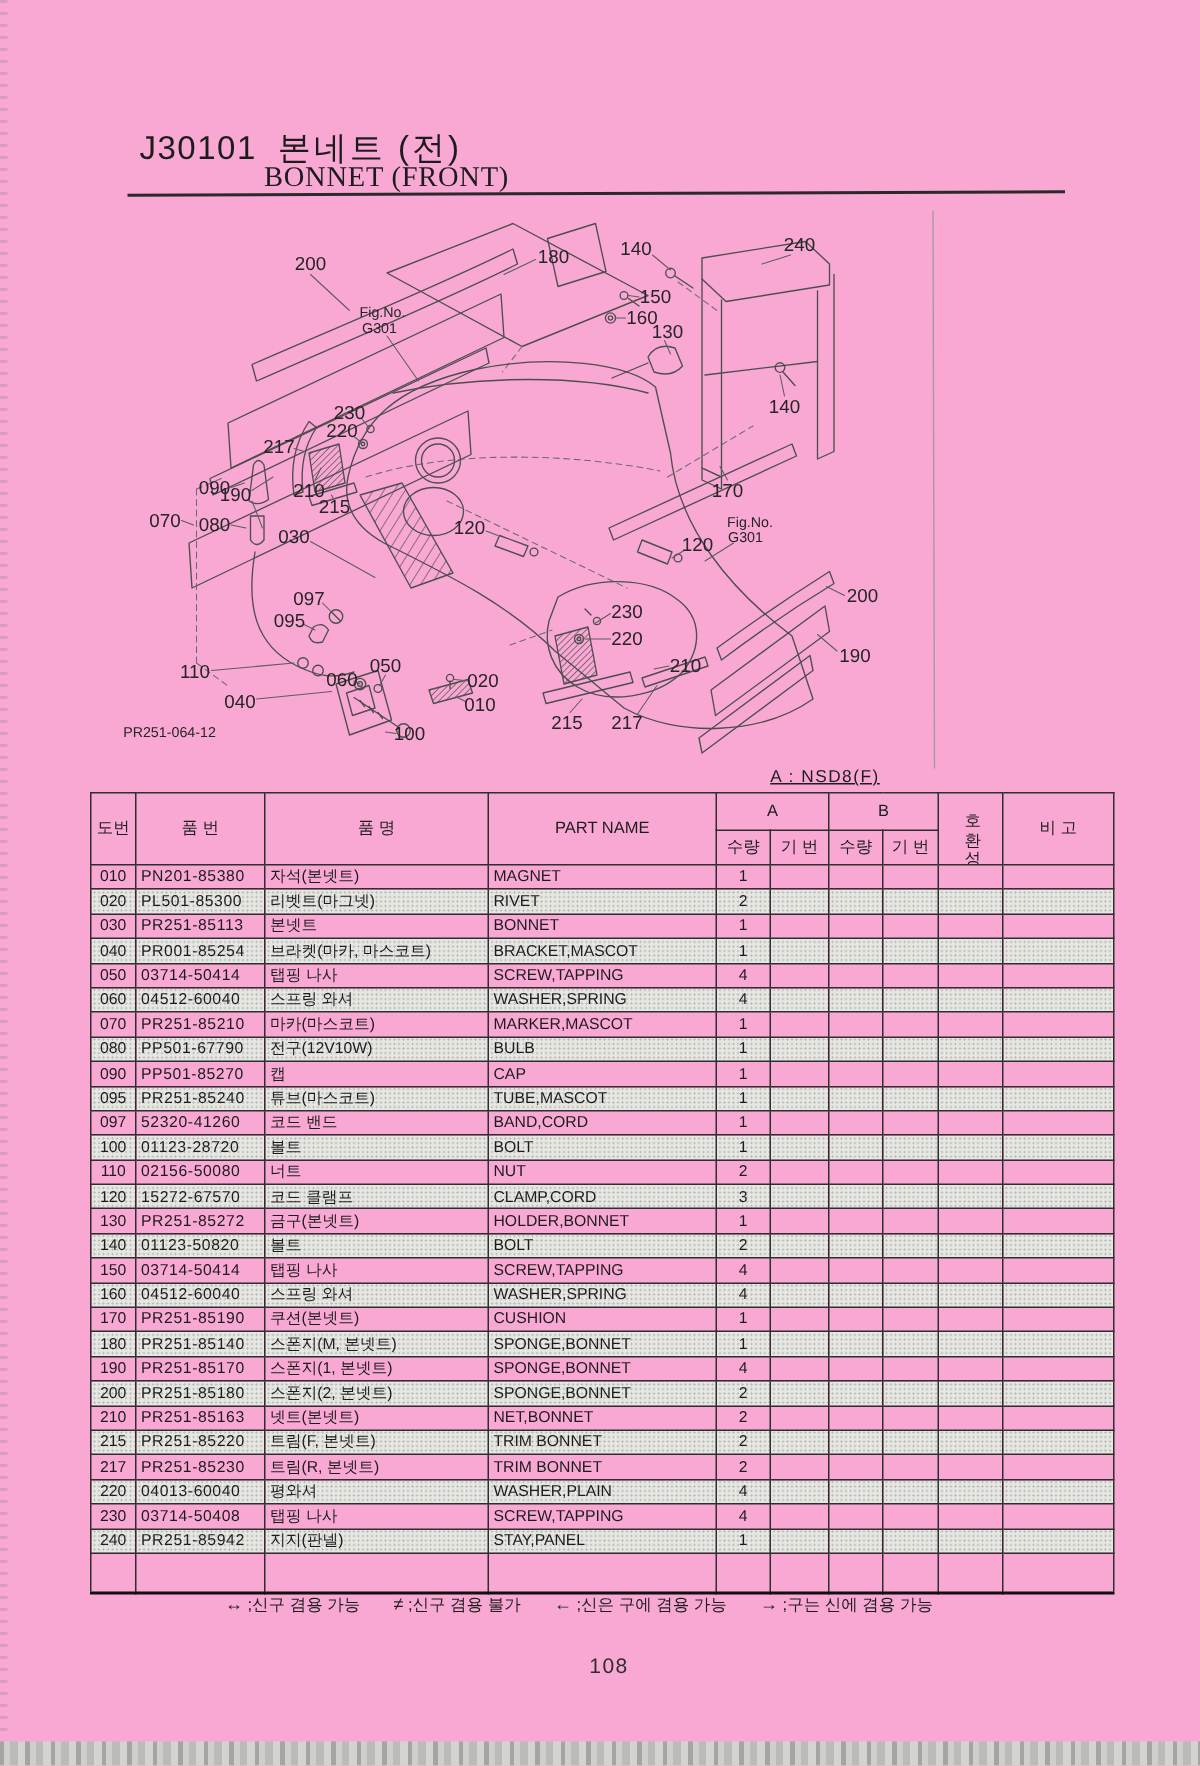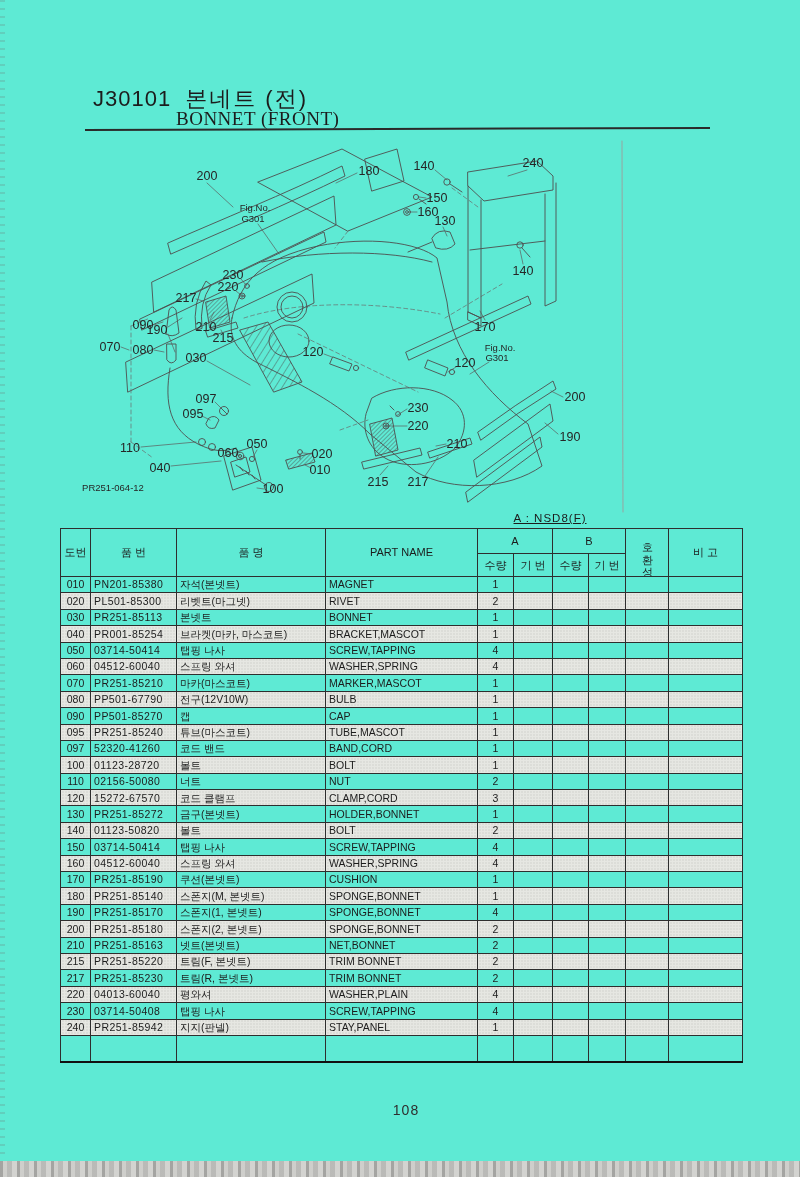--- a/index.html
+++ b/index.html
@@ -1,17 +1,17 @@
 <!DOCTYPE html>
 <html><head>
 <meta charset="utf-8">
 <style>
   html,body{margin:0;padding:0;}
   body{background:#e9e9e7;font-family:"Liberation Sans",sans-serif;}
-  .page{position:relative;width:800px;height:1177px;background:#5eead4;overflow:hidden;color:#1c1c1c;margin:0 auto;}
+  .page{position:relative;width:800px;height:1177px;background:#f9a8d4;overflow:hidden;color:#1c1c1c;margin:0 auto;}
   .scan-left{position:absolute;left:0;top:0;width:5px;height:1160px;
     background:repeating-linear-gradient(180deg,rgba(110,110,108,.22) 0 2px,transparent 2px 8px);}
   .scan-bottom{position:absolute;left:0;top:1161px;width:800px;height:16px;background:#cdcdca;
     background-image:repeating-linear-gradient(90deg,rgba(70,70,68,.30) 0 3px,rgba(210,210,206,.25) 3px 7px,rgba(120,120,118,.22) 7px 12px,rgba(225,225,222,.3) 12px 17px);}
   
   .title-row{position:absolute;left:93px;top:84px;font-size:22px;letter-spacing:1px;white-space:nowrap;}
   .title-kr{margin-left:14px;letter-spacing:2px;}
   .title-en{position:absolute;left:176px;top:108px;font-size:19px;letter-spacing:.5px;font-family:Liberation Serif, serif;}
   .title-line{position:absolute;left:85px;top:128px;width:625px;height:2px;background:#2a2a2a;transform:rotate(-.2deg);}
   
@@ -661,16 +661,22 @@
           <td></td>
           <td></td>
           <td></td>
           <td></td>
           <td></td>
           <td></td>
         </tr>
       </tbody>
   </table>
 
+  <div class="legend">
+    <span class="legend-item"><span class="sym">↔</span><span>;신구 겸용 가능</span></span>
+    <span class="legend-item"><span class="sym">≠</span><span>;신구 겸용 불가</span></span>
+    <span class="legend-item"><span class="sym">←</span><span>;신은 구에 겸용 가능</span></span>
+    <span class="legend-item"><span class="sym">→</span><span>;구는 신에 겸용 가능</span></span>
+  </div>
 
   <div class="pageno">108</div>
   <div class="scan-bottom"></div>
 </div>
 
 </body></html>

